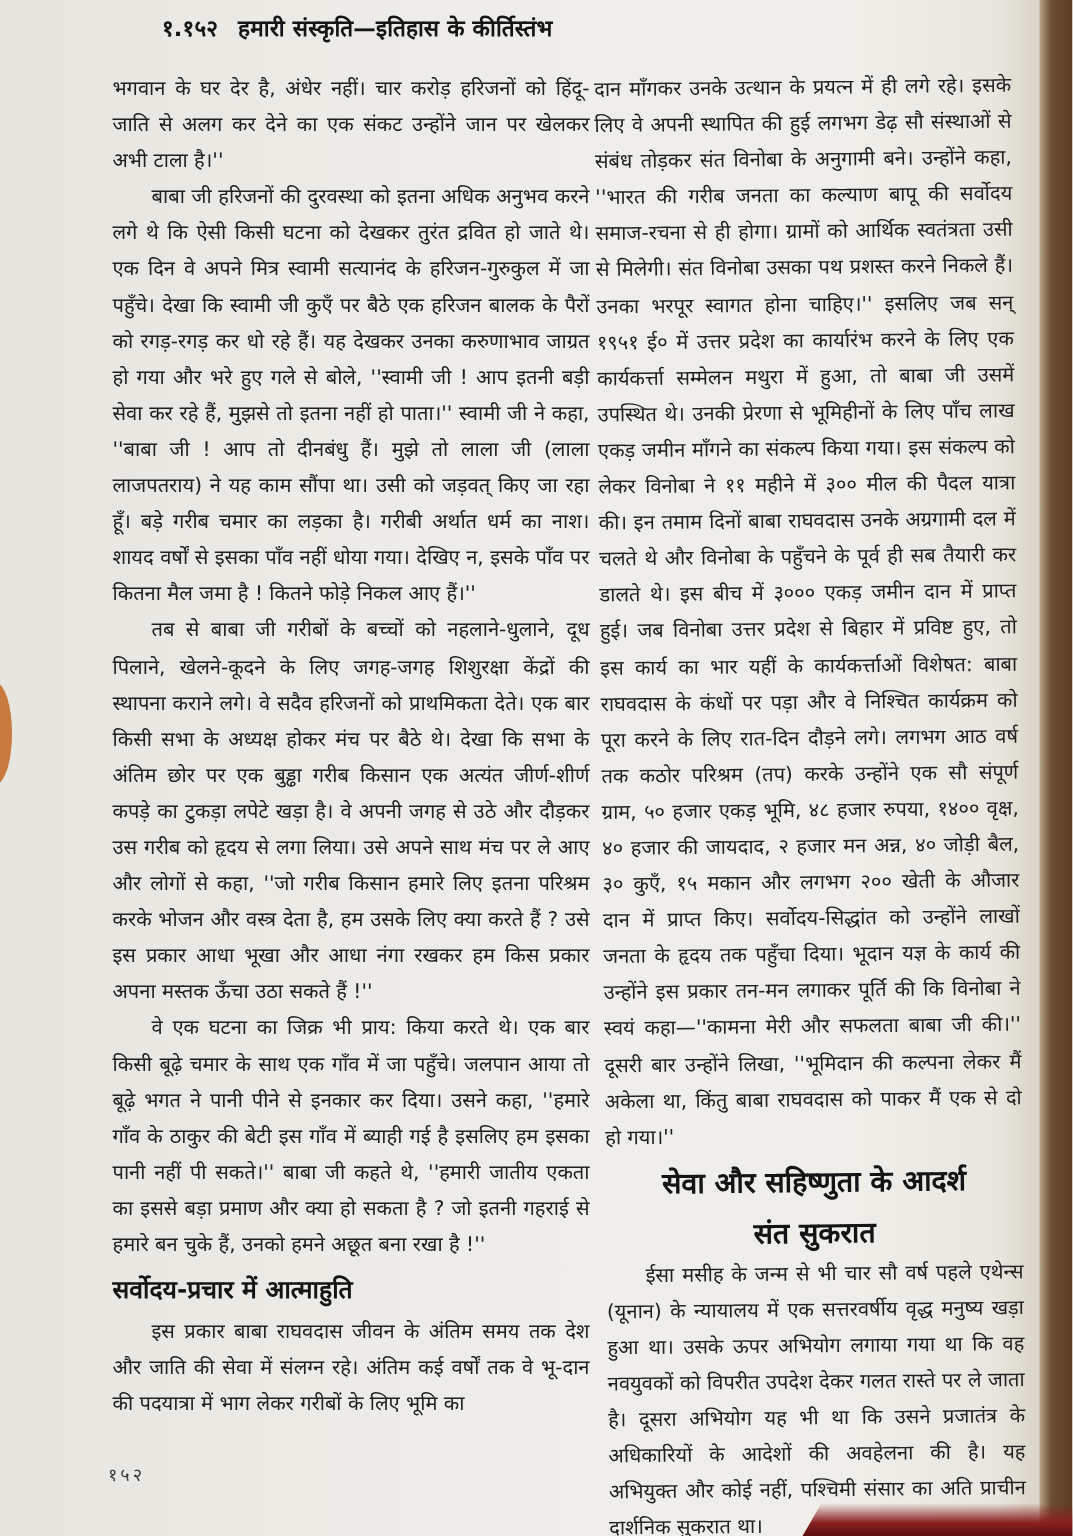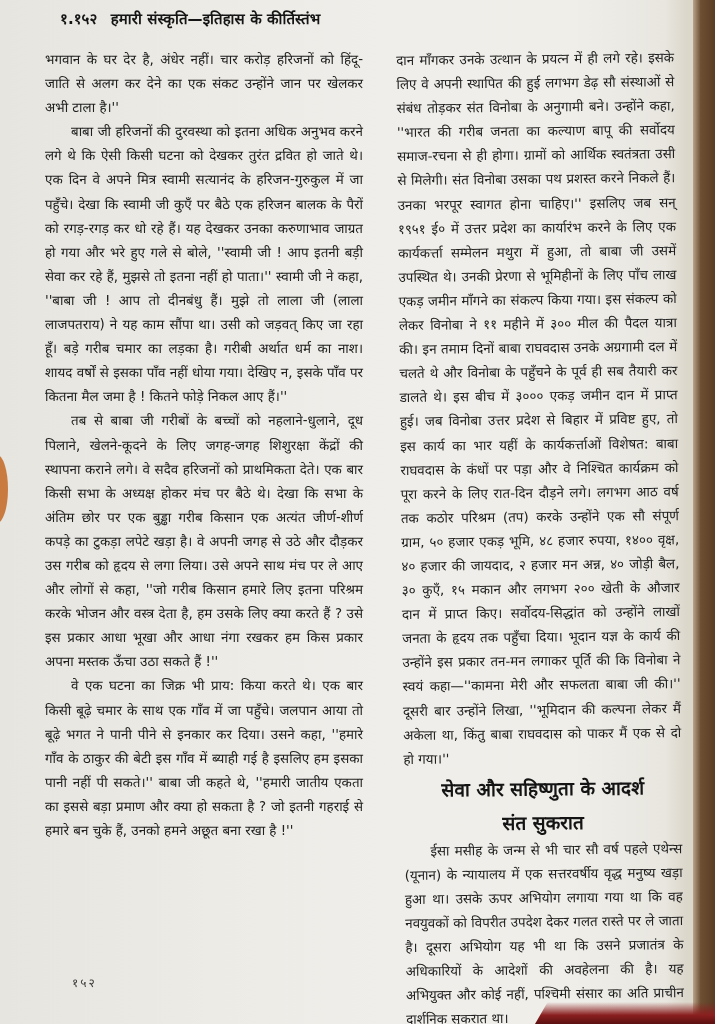--- a/index.html
+++ b/index.html
@@ -50,30 +50,31 @@
       position: absolute;
       left: 60px;
       top: 8px;
       font-size: 15px;
       font-weight: bold;
       letter-spacing: 0.1px;
       color: #151515;
     }
     .header .pg {
       margin-right: 8px;
+      margin-left: 48px;
     }
     .col {
       position: absolute;
       font-size: 13.4px;
       line-height: 24.1px;
       text-align: justify;
       color: #202020;
     }
     .col-left {
-      left: 45px;
+      left: 75px;
       top: 48px;
       width: 318px;
     }
     .col-right {
       left: 396px;
       top: 49px;
       width: 278px;
       transform: rotate(-0.6deg);
       transform-origin: top left;
     }
@@ -117,20 +118,22 @@
   <div class="header">
     <span class="pg">१.१५२</span>
     <span>हमारी संस्कृति—इतिहास के कीर्तिस्तंभ</span>
   </div>
 
   <div class="col col-left">
     <p>भगवान के घर देर है, अंधेर नहीं। चार करोड़ हरिजनों को हिंदू-जाति से अलग कर देने का एक संकट उन्होंने जान पर खेलकर अभी टाला है।''</p>
     <p class="indent">बाबा जी हरिजनों की दुरवस्था को इतना अधिक अनुभव करने लगे थे कि ऐसी किसी घटना को देखकर तुरंत द्रवित हो जाते थे। एक दिन वे अपने मित्र स्वामी सत्यानंद के हरिजन-गुरुकुल में जा पहुँचे। देखा कि स्वामी जी कुएँ पर बैठे एक हरिजन बालक के पैरों को रगड़-रगड़ कर धो रहे हैं। यह देखकर उनका करुणाभाव जाग्रत हो गया और भरे हुए गले से बोले, ''स्वामी जी ! आप इतनी बड़ी सेवा कर रहे हैं, मुझसे तो इतना नहीं हो पाता।'' स्वामी जी ने कहा, ''बाबा जी ! आप तो दीनबंधु हैं। मुझे तो लाला जी (लाला लाजपतराय) ने यह काम सौंपा था। उसी को जड़वत् किए जा रहा हूँ। बड़े गरीब चमार का लड़का है। गरीबी अर्थात धर्म का नाश। शायद वर्षों से इसका पाँव नहीं धोया गया। देखिए न, इसके पाँव पर कितना मैल जमा है ! कितने फोड़े निकल आए हैं।''</p>
     <p class="indent">तब से बाबा जी गरीबों के बच्चों को नहलाने-धुलाने, दूध पिलाने, खेलने-कूदने के लिए जगह-जगह शिशुरक्षा केंद्रों की स्थापना कराने लगे। वे सदैव हरिजनों को प्राथमिकता देते। एक बार किसी सभा के अध्यक्ष होकर मंच पर बैठे थे। देखा कि सभा के अंतिम छोर पर एक बुड्ढा गरीब किसान एक अत्यंत जीर्ण-शीर्ण कपड़े का टुकड़ा लपेटे खड़ा है। वे अपनी जगह से उठे और दौड़कर उस गरीब को हृदय से लगा लिया। उसे अपने साथ मंच पर ले आए और लोगों से कहा, ''जो गरीब किसान हमारे लिए इतना परिश्रम करके भोजन और वस्त्र देता है, हम उसके लिए क्या करते हैं ? उसे इस प्रकार आधा भूखा और आधा नंगा रखकर हम किस प्रकार अपना मस्तक ऊँचा उठा सकते हैं !''</p>
     <p class="indent">वे एक घटना का जिक्र भी प्राय: किया करते थे। एक बार किसी बूढ़े चमार के साथ एक गाँव में जा पहुँचे। जलपान आया तो बूढ़े भगत ने पानी पीने से इनकार कर दिया। उसने कहा, ''हमारे गाँव के ठाकुर की बेटी इस गाँव में ब्याही गई है इसलिए हम इसका पानी नहीं पी सकते।'' बाबा जी कहते थे, ''हमारी जातीय एकता का इससे बड़ा प्रमाण और क्या हो सकता है ? जो इतनी गहराई से हमारे बन चुके हैं, उनको हमने अछूत बना रखा है !''</p>
+    <div class="section-heading">सर्वोदय-प्रचार में आत्माहुति</div>
+    <p class="indent">इस प्रकार बाबा राघवदास जीवन के अंतिम समय तक देश और जाति की सेवा में संलग्न रहे। अंतिम कई वर्षों तक वे भू-दान की पदयात्रा में भाग लेकर गरीबों के लिए भूमि का</p>
   </div>
 
   <div class="col col-right">
     <p>दान माँगकर उनके उत्थान के प्रयत्न में ही लगे रहे। इसके लिए वे अपनी स्थापित की हुई लगभग डेढ़ सौ संस्थाओं से संबंध तोड़कर संत विनोबा के अनुगामी बने। उन्होंने कहा, ''भारत की गरीब जनता का कल्याण बापू की सर्वोदय समाज-रचना से ही होगा। ग्रामों को आर्थिक स्वतंत्रता उसी से मिलेगी। संत विनोबा उसका पथ प्रशस्त करने निकले हैं। उनका भरपूर स्वागत होना चाहिए।'' इसलिए जब सन् १९५१ ई० में उत्तर प्रदेश का कार्यारंभ करने के लिए एक कार्यकर्त्ता सम्मेलन मथुरा में हुआ, तो बाबा जी उसमें उपस्थित थे। उनकी प्रेरणा से भूमिहीनों के लिए पाँच लाख एकड़ जमीन माँगने का संकल्प किया गया। इस संकल्प को लेकर विनोबा ने ११ महीने में ३०० मील की पैदल यात्रा की। इन तमाम दिनों बाबा राघवदास उनके अग्रगामी दल में चलते थे और विनोबा के पहुँचने के पूर्व ही सब तैयारी कर डालते थे। इस बीच में ३००० एकड़ जमीन दान में प्राप्त हुई। जब विनोबा उत्तर प्रदेश से बिहार में प्रविष्ट हुए, तो इस कार्य का भार यहीं के कार्यकर्त्ताओं विशेषत: बाबा राघवदास के कंधों पर पड़ा और वे निश्चित कार्यक्रम को पूरा करने के लिए रात-दिन दौड़ने लगे। लगभग आठ वर्ष तक कठोर परिश्रम (तप) करके उन्होंने एक सौ संपूर्ण ग्राम, ५० हजार एकड़ भूमि, ४८ हजार रुपया, १४०० वृक्ष, ४० हजार की जायदाद, २ हजार मन अन्न, ४० जोड़ी बैल, ३० कुएँ, १५ मकान और लगभग २०० खेती के औजार दान में प्राप्त किए। सर्वोदय-सिद्धांत को उन्होंने लाखों जनता के हृदय तक पहुँचा दिया। भूदान यज्ञ के कार्य की उन्होंने इस प्रकार तन-मन लगाकर पूर्ति की कि विनोबा ने स्वयं कहा—''कामना मेरी और सफलता बाबा जी की।'' दूसरी बार उन्होंने लिखा, ''भूमिदान की कल्पना लेकर मैं अकेला था, किंतु बाबा राघवदास को पाकर मैं एक से दो हो गया।''</p>
     <div class="section-heading-center">सेवा और सहिष्णुता के आदर्श</div>
     <div class="section-heading-center">संत सुकरात</div>
     <p class="indent">ईसा मसीह के जन्म से भी चार सौ वर्ष पहले एथेन्स (यूनान) के न्यायालय में एक सत्तरवर्षीय वृद्ध मनुष्य खड़ा हुआ था। उसके ऊपर अभियोग लगाया गया था कि वह नवयुवकों को विपरीत उपदेश देकर गलत रास्ते पर ले जाता है। दूसरा अभियोग यह भी था कि उसने प्रजातंत्र के अधिकारियों के आदेशों की अवहेलना की है। यह अभियुक्त और कोई नहीं, पश्चिमी संसार का अति प्राचीन दार्शनिक सुकरात था।</p>
 
   </div>
 

